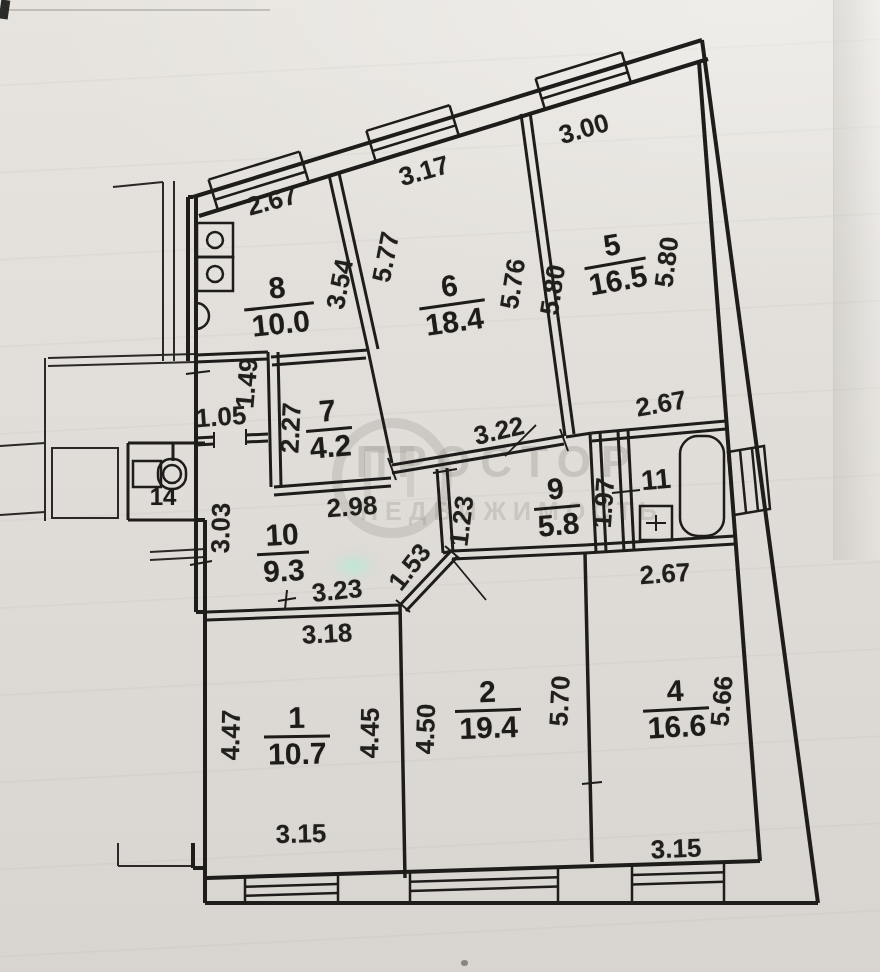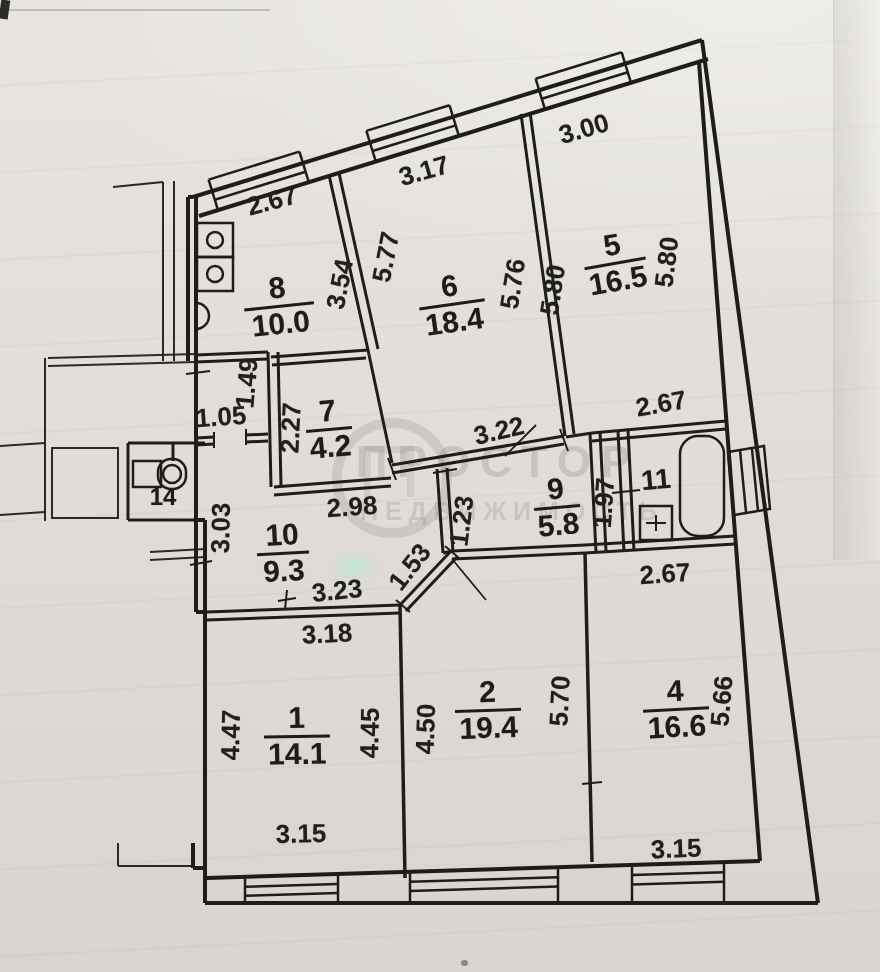--- a/index.html
+++ b/index.html
@@ -234,21 +234,21 @@
       <path d="M190,565 L212,561"></path>
       <path d="M186,374 L210,371"></path>
       <path d="M214,432 L214,448"></path>
       <path d="M246,429 L246,445"></path>
     </g>
   </svg>
 
   <div class="room-label" style="left:297px;top:736px;transform:translate(-50%,-50%) rotate(-1deg);">
     <span class="num">1</span>
     <span class="bar" style="width:66px;"></span>
-    <span class="ar">14.1</span>
+    <span class="ar">10.7</span>
   </div>
   <div class="room-label" style="left:488px;top:710px;transform:translate(-50%,-50%) rotate(-2deg);">
     <span class="num">2</span>
     <span class="bar" style="width:66px;"></span>
     <span class="ar">19.4</span>
   </div>
   <div class="room-label" style="left:676px;top:709px;transform:translate(-50%,-50%) rotate(-3deg);">
     <span class="num">4</span>
     <span class="bar" style="width:66px;"></span>
     <span class="ar">16.6</span>

